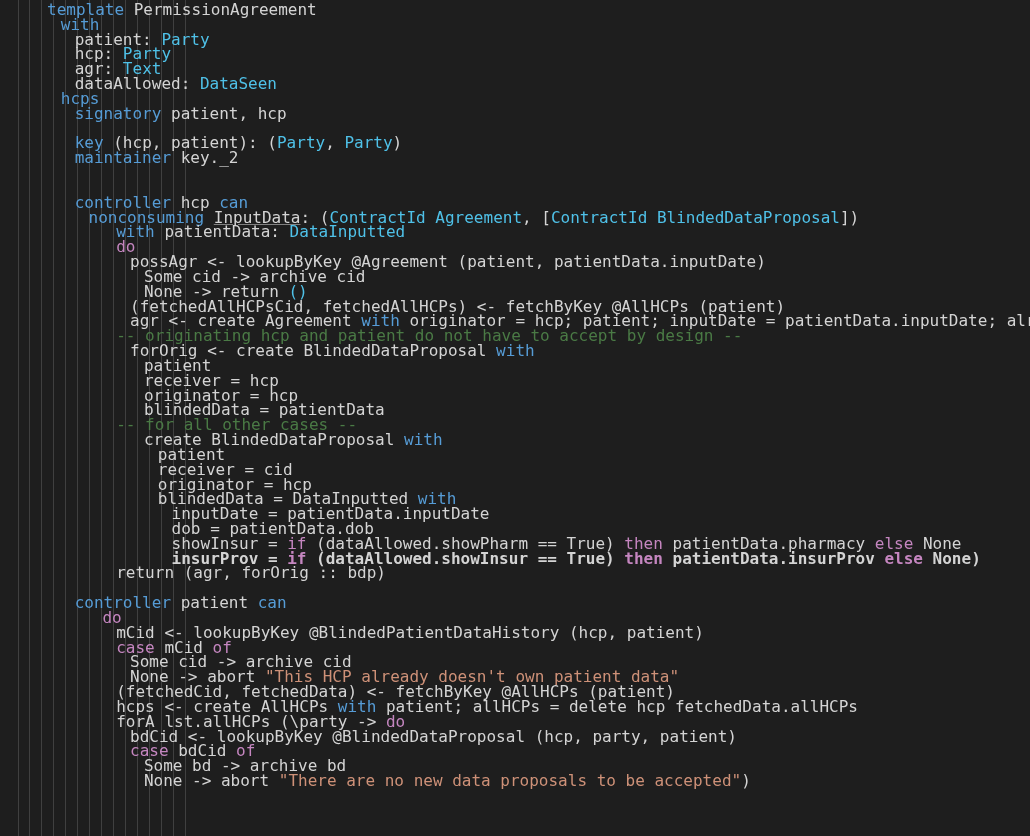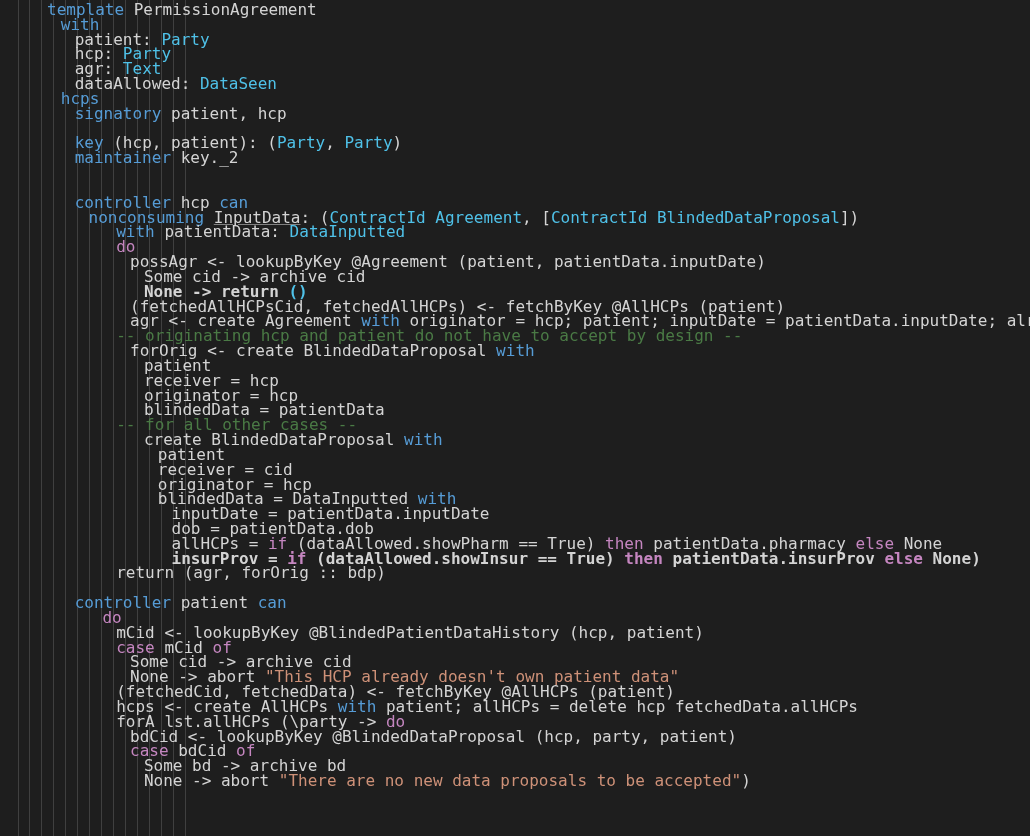--- a/index.html
+++ b/index.html
@@ -96,38 +96,38 @@
       <div class="line"><span class="code" style="margin-left: 34.688px;"><span class="kw">key</span><span class="plain"> (hcp, patient): (</span><span class="typ">Party</span><span class="plain">, </span><span class="typ">Party</span><span class="plain">)</span></span></div>
       <div class="line"><span class="code" style="margin-left: 34.688px;"><span class="kw">maintainer</span><span class="plain"> key._2</span></span></div>
       <div class="line"><span class="code" style="margin-left: 7px;"></span></div>
       <div class="line"><span class="code" style="margin-left: 7px;"></span></div>
       <div class="line"><span class="code" style="margin-left: 34.688px;"><span class="kw">controller</span><span class="plain"> hcp </span><span class="kw">can</span></span></div>
       <div class="line"><span class="code" style="margin-left: 48.532px;"><span class="kw">nonconsuming</span><span class="plain"> </span><span class="plain ul">InputData</span><span class="plain">: (</span><span class="typ">ContractId Agreement</span><span class="plain">, [</span><span class="typ">ContractId BlindedDataProposal</span><span class="plain">])</span></span></div>
       <div class="line"><span class="code" style="margin-left: 76.22px;"><span class="kw">with</span><span class="plain"> patientData: </span><span class="typ">DataInputted</span></span></div>
       <div class="line"><span class="code" style="margin-left: 76.22px;"><span class="ctl">do</span></span></div>
       <div class="line"><span class="code" style="margin-left: 90.064px;"><span class="plain">possAgr &lt;- lookupByKey @Agreement (patient, patientData.inputDate)</span></span></div>
       <div class="line"><span class="code" style="margin-left: 103.908px;"><span class="plain">Some cid -&gt; archive cid</span></span></div>
-      <div class="line"><span class="code" style="margin-left: 103.908px; font-weight: bold;"><span class="plain">None -&gt; return </span><span class="typ">()</span></span></div>
+      <div class="line"><span class="code" style="margin-left: 103.908px;"><span class="plain">None -&gt; return </span><span class="typ">()</span></span></div>
       <div class="line"><span class="code" style="margin-left: 90.064px;"><span class="plain">(fetchedAllHCPsCid, fetchedAllHCPs) &lt;- fetchByKey @AllHCPs (patient)</span></span></div>
       <div class="line"><span class="code" style="margin-left: 90.064px;"><span class="plain">agr &lt;- create Agreement </span><span class="kw">with</span><span class="plain"> originator = hcp; patient; inputDate = patientData.inputDate; alreadySigned = [hcp, patient]; allHCPs = (fetchedAllHCPs.allHCPs)</span></span></div>
       <div class="line"><span class="code" style="margin-left: 76.22px;"><span class="cmt">-- originating hcp and patient do not have to accept by design --</span></span></div>
       <div class="line"><span class="code" style="margin-left: 90.064px;"><span class="plain">forOrig &lt;- create BlindedDataProposal </span><span class="kw">with</span></span></div>
       <div class="line"><span class="code" style="margin-left: 103.908px;"><span class="plain">patient</span></span></div>
       <div class="line"><span class="code" style="margin-left: 103.908px;"><span class="plain">receiver = hcp</span></span></div>
       <div class="line"><span class="code" style="margin-left: 103.908px;"><span class="plain">originator = hcp</span></span></div>
       <div class="line"><span class="code" style="margin-left: 103.908px;"><span class="plain">blindedData = patientData</span></span></div>
       <div class="line"><span class="code" style="margin-left: 76.22px;"><span class="cmt">-- for all other cases --</span></span></div>
       <div class="line"><span class="code" style="margin-left: 103.908px;"><span class="plain">create BlindedDataProposal </span><span class="kw">with</span></span></div>
       <div class="line"><span class="code" style="margin-left: 117.752px;"><span class="plain">patient</span></span></div>
       <div class="line"><span class="code" style="margin-left: 117.752px;"><span class="plain">receiver = cid</span></span></div>
       <div class="line"><span class="code" style="margin-left: 117.752px;"><span class="plain">originator = hcp</span></span></div>
       <div class="line"><span class="code" style="margin-left: 117.752px;"><span class="plain">blindedData = DataInputted </span><span class="kw">with</span></span></div>
       <div class="line"><span class="code" style="margin-left: 131.596px;"><span class="plain">inputDate = patientData.inputDate</span></span></div>
       <div class="line"><span class="code" style="margin-left: 131.596px;"><span class="plain">dob = patientData.dob</span></span></div>
-      <div class="line"><span class="code" style="margin-left: 131.596px;"><span class="plain">allHCPs = </span><span class="ctl">if</span><span class="plain"> (dataAllowed.showPharm == True) </span><span class="ctl">then</span><span class="plain"> patientData.pharmacy </span><span class="ctl">else</span><span class="plain"> None</span></span></div>
+      <div class="line"><span class="code" style="margin-left: 131.596px;"><span class="plain">showInsur = </span><span class="ctl">if</span><span class="plain"> (dataAllowed.showPharm == True) </span><span class="ctl">then</span><span class="plain"> patientData.pharmacy </span><span class="ctl">else</span><span class="plain"> None</span></span></div>
       <div class="line"><span class="code" style="margin-left: 131.596px; font-weight: bold;"><span class="plain">insurProv = </span><span class="ctl">if</span><span class="plain"> (dataAllowed.showInsur == True) </span><span class="ctl">then</span><span class="plain"> patientData.insurProv </span><span class="ctl">else</span><span class="plain"> None)</span></span></div>
       <div class="line"><span class="code" style="margin-left: 76.22px;"><span class="plain">return (agr, forOrig :: bdp)</span></span></div>
       <div class="line"><span class="code" style="margin-left: 7px;"></span></div>
       <div class="line"><span class="code" style="margin-left: 34.688px;"><span class="kw">controller</span><span class="plain"> patient </span><span class="kw">can</span></span></div>
       <div class="line"><span class="code" style="margin-left: 62.376px;"><span class="ctl">do</span></span></div>
       <div class="line"><span class="code" style="margin-left: 76.22px;"><span class="plain">mCid &lt;- lookupByKey @BlindedPatientDataHistory (hcp, patient)</span></span></div>
       <div class="line"><span class="code" style="margin-left: 76.22px;"><span class="ctl">case</span><span class="plain"> mCid </span><span class="ctl">of</span></span></div>
       <div class="line"><span class="code" style="margin-left: 90.064px;"><span class="plain">Some cid -&gt; archive cid</span></span></div>
       <div class="line"><span class="code" style="margin-left: 90.064px;"><span class="plain">None -&gt; abort </span><span class="str">"This HCP already doesn't own patient data"</span></span></div>
       <div class="line"><span class="code" style="margin-left: 76.22px;"><span class="plain">(fetchedCid, fetchedData) &lt;- fetchByKey @AllHCPs (patient)</span></span></div>

